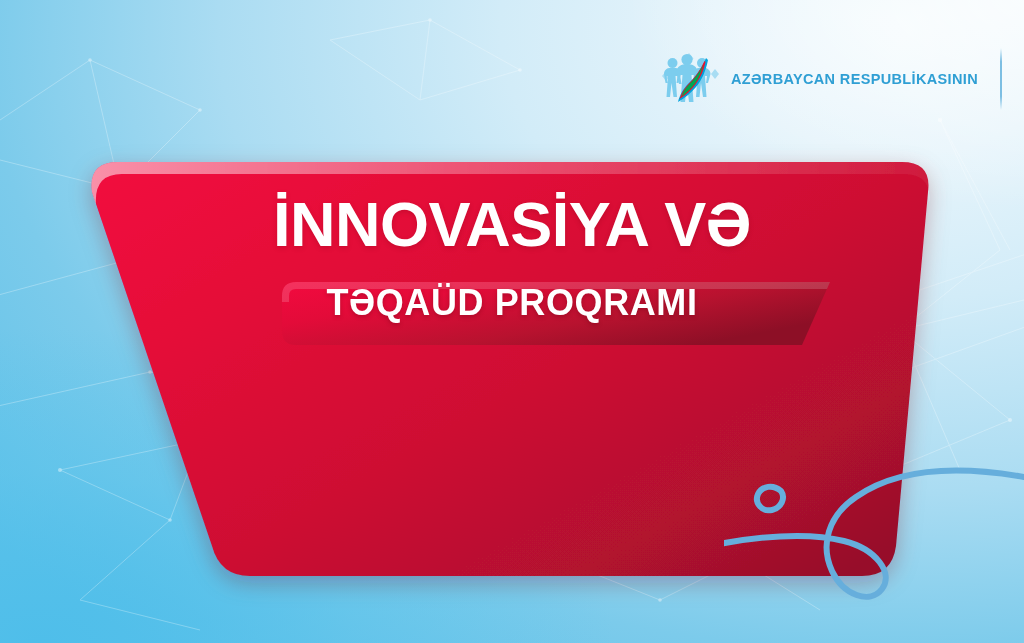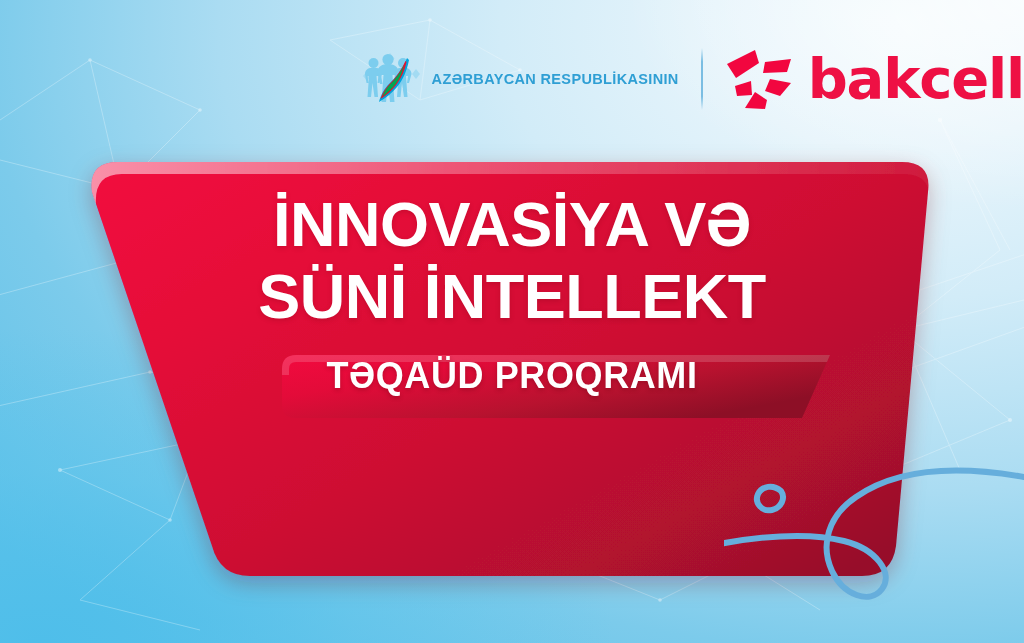--- a/index.html
+++ b/index.html
@@ -171,32 +171,20 @@
         <path d="M45 15 C41.5 22.5 36.5 29 30.5 35 C27.5 38 25 42 23.5 46.5
                  C28.5 43 33 38.5 37 33.5 C41 28 43.8 21 45 15 Z" fill="#00a650"></path>
       </svg>
       <div class="gf-text">
         <span class="gf-l1">AZƏRBAYCAN RESPUBLİKASININ</span>
       </div>
     </div>
 
     <div class="divider"></div>
 
-    <div class="bk-logo">
-      <svg class="bk-mark" viewBox="0 0 70 62">
-        <g fill="#f2063f">
-          <path d="M2 16 L30 2 L34 15 L11 30 Z"></path>
-          <path d="M40 14 L66 11 L62 24 L38 25 Z"></path>
-          <path d="M10 38 L26 33 L27 47 L12 48 Z"></path>
-          <path d="M45 31 L66 35 L55 48 L40 43 Z"></path>
-          <path d="M30 44 L42 52 L40 61 L20 60 Z"></path>
-        </g>
-      </svg>
-      <span class="bk-text">bakcell</span>
-    </div>
   </div>
 
   <div class="banner-wrap">
     <svg class="banner-svg" width="1024" height="643" viewBox="0 0 1024 643">
       <defs>
         <linearGradient id="bannerGrad" x1="0%" y1="0%" x2="100%" y2="88%">
           <stop offset="0%" stop-color="#f2083f"></stop>
           <stop offset="26%" stop-color="#e50a38"></stop>
           <stop offset="56%" stop-color="#ce0f33"></stop>
           <stop offset="82%" stop-color="#b2122f"></stop>
@@ -220,21 +208,20 @@
                  L862 576
                  Q892 576 896 546
                  L928 192
                  Q932 162 902 162 Z" fill="url(#bannerGrad)"></path>
         <path d="M118 162 Q88 162 92 192 L96 204 Q94 174 122 174 L904 174 Q932 174 929 202 L928 192 Q932 162 902 162 Z" fill="url(#topSheen)"></path>
       </g>
     </svg>
 
     <div class="banner-content">
       <h1 class="title l1">İNNOVASİYA VƏ</h1>
-      <h1 class="title l2">SÜNİ İNTELLEKT</h1>
 
       <div class="badge">
         <svg class="badge-bg" width="548" height="63" viewBox="0 0 548 63">
           <defs>
             <linearGradient id="badgeGrad" x1="0%" y1="0%" x2="100%" y2="60%">
               <stop offset="0%" stop-color="#f30a3f"></stop>
               <stop offset="30%" stop-color="#e30b39"></stop>
               <stop offset="68%" stop-color="#b8122f"></stop>
               <stop offset="100%" stop-color="#8d0f26"></stop>
             </linearGradient>

